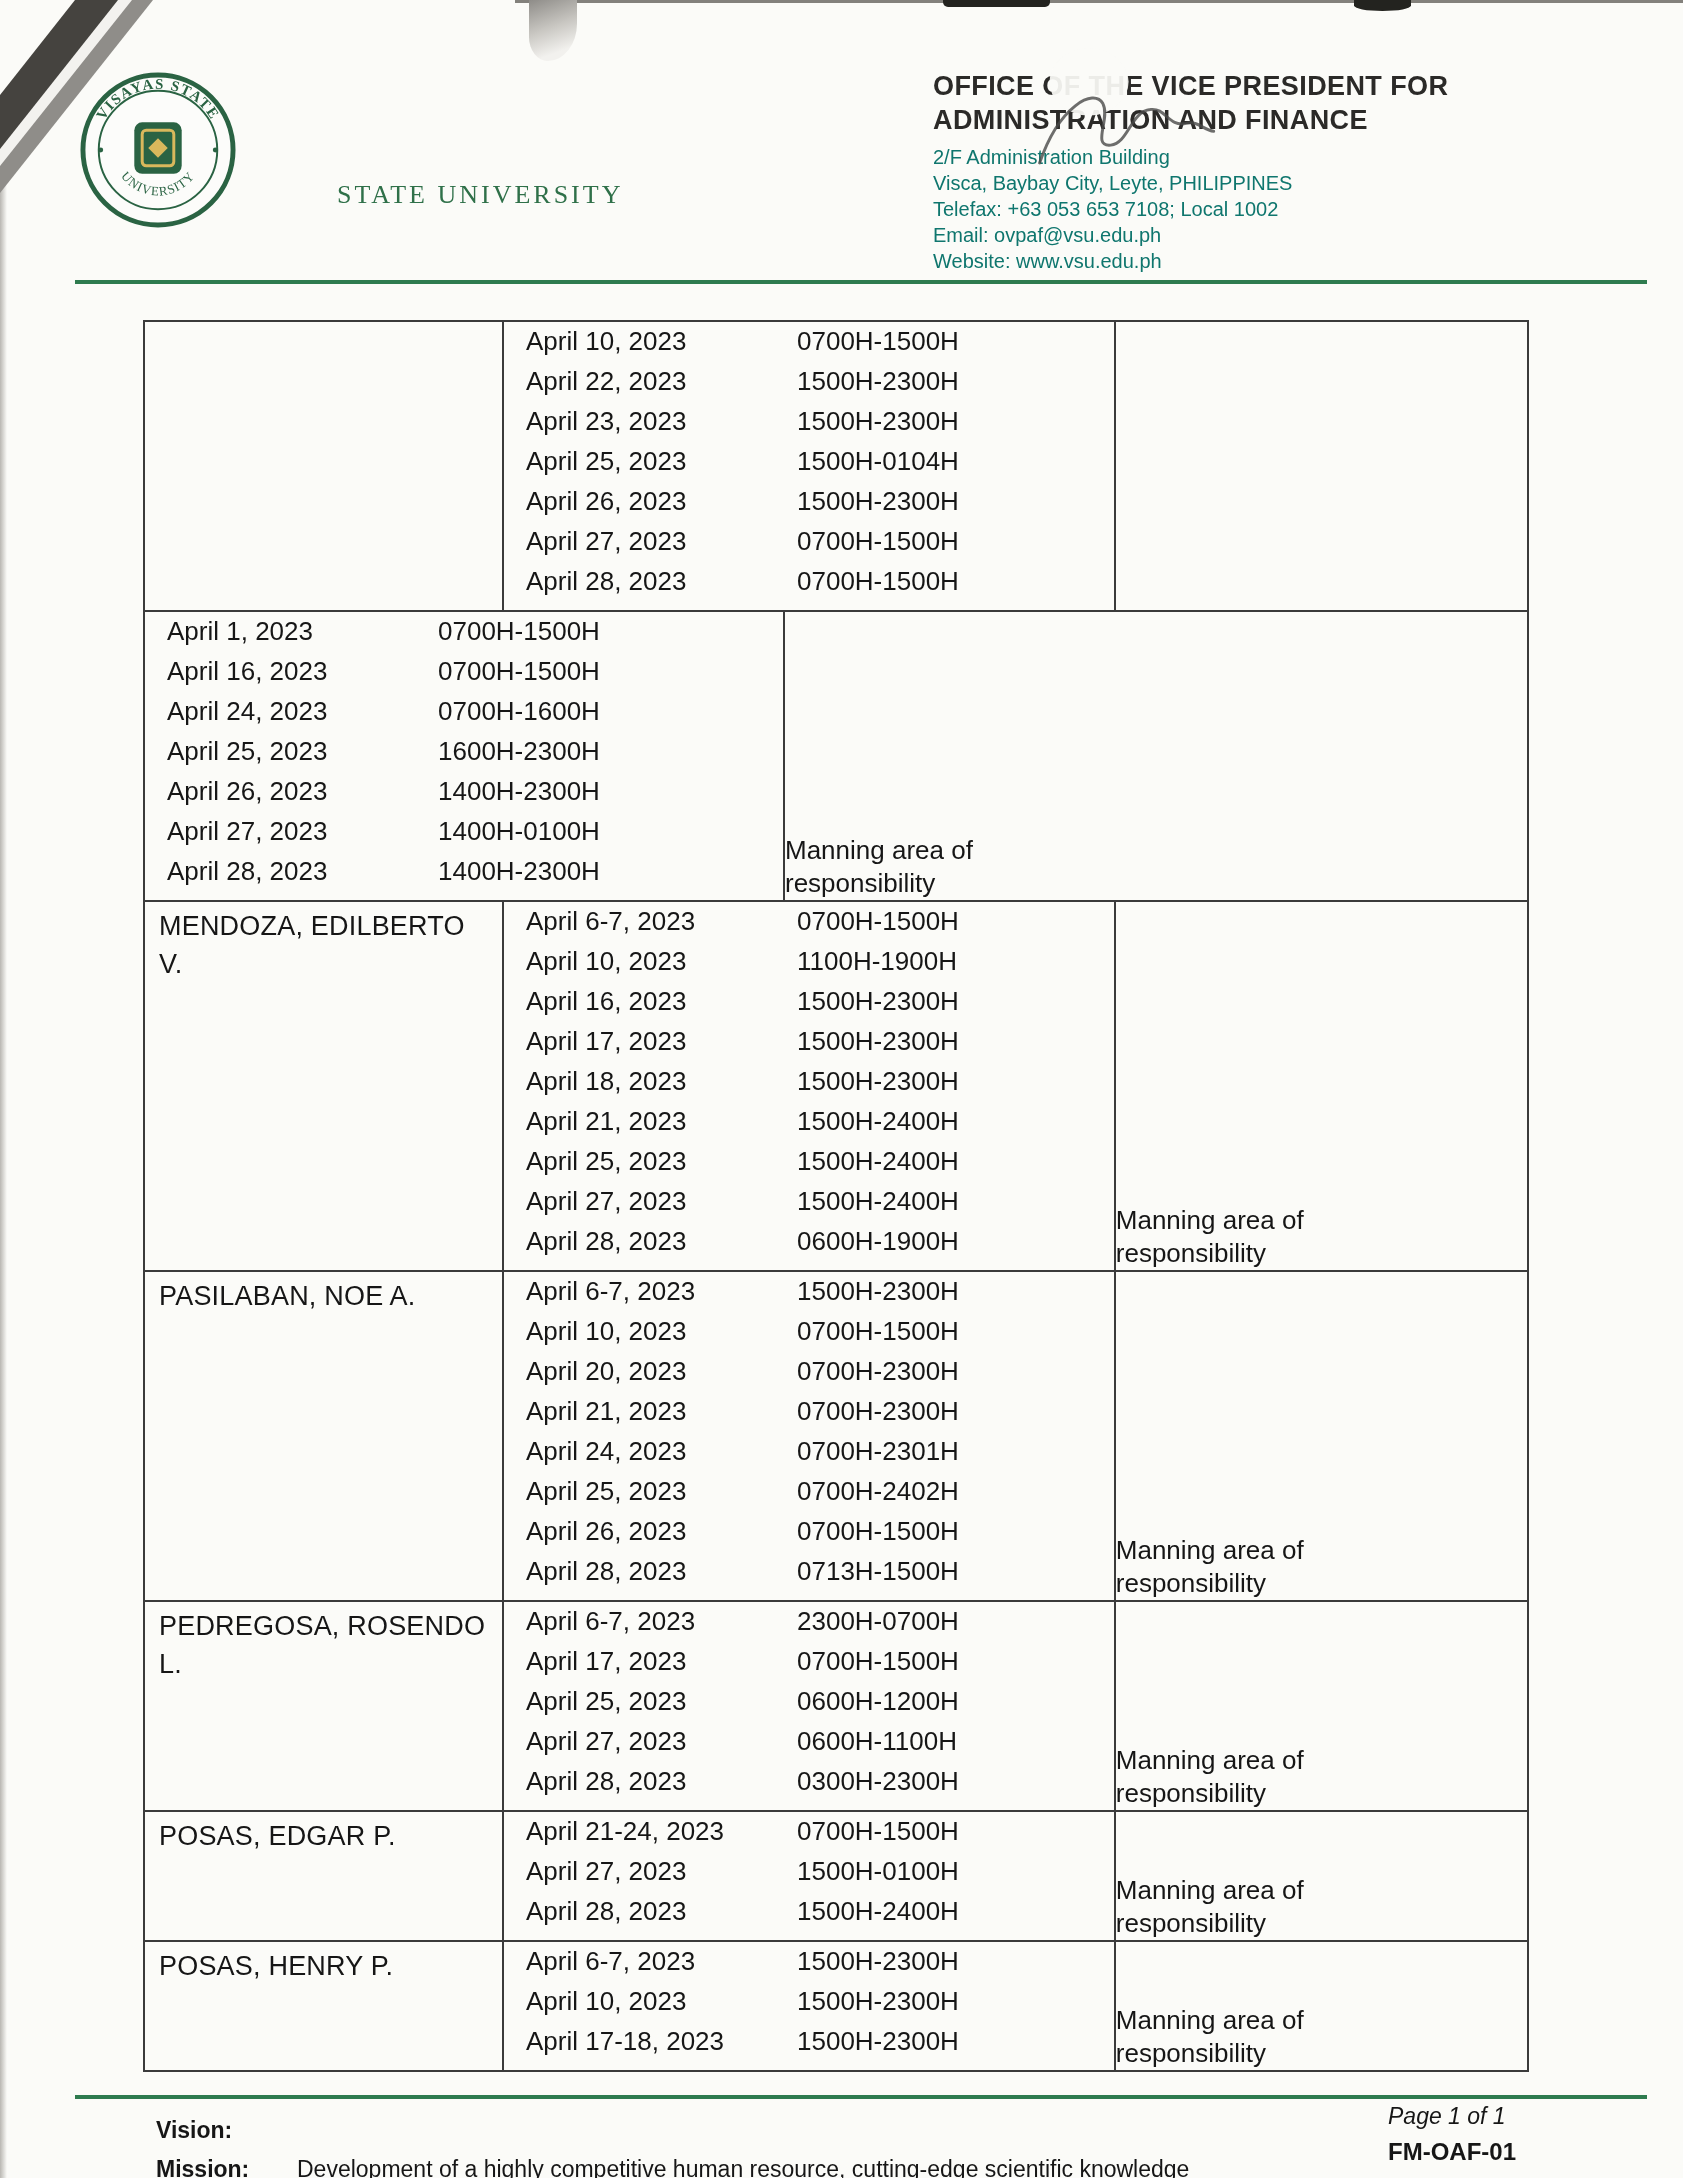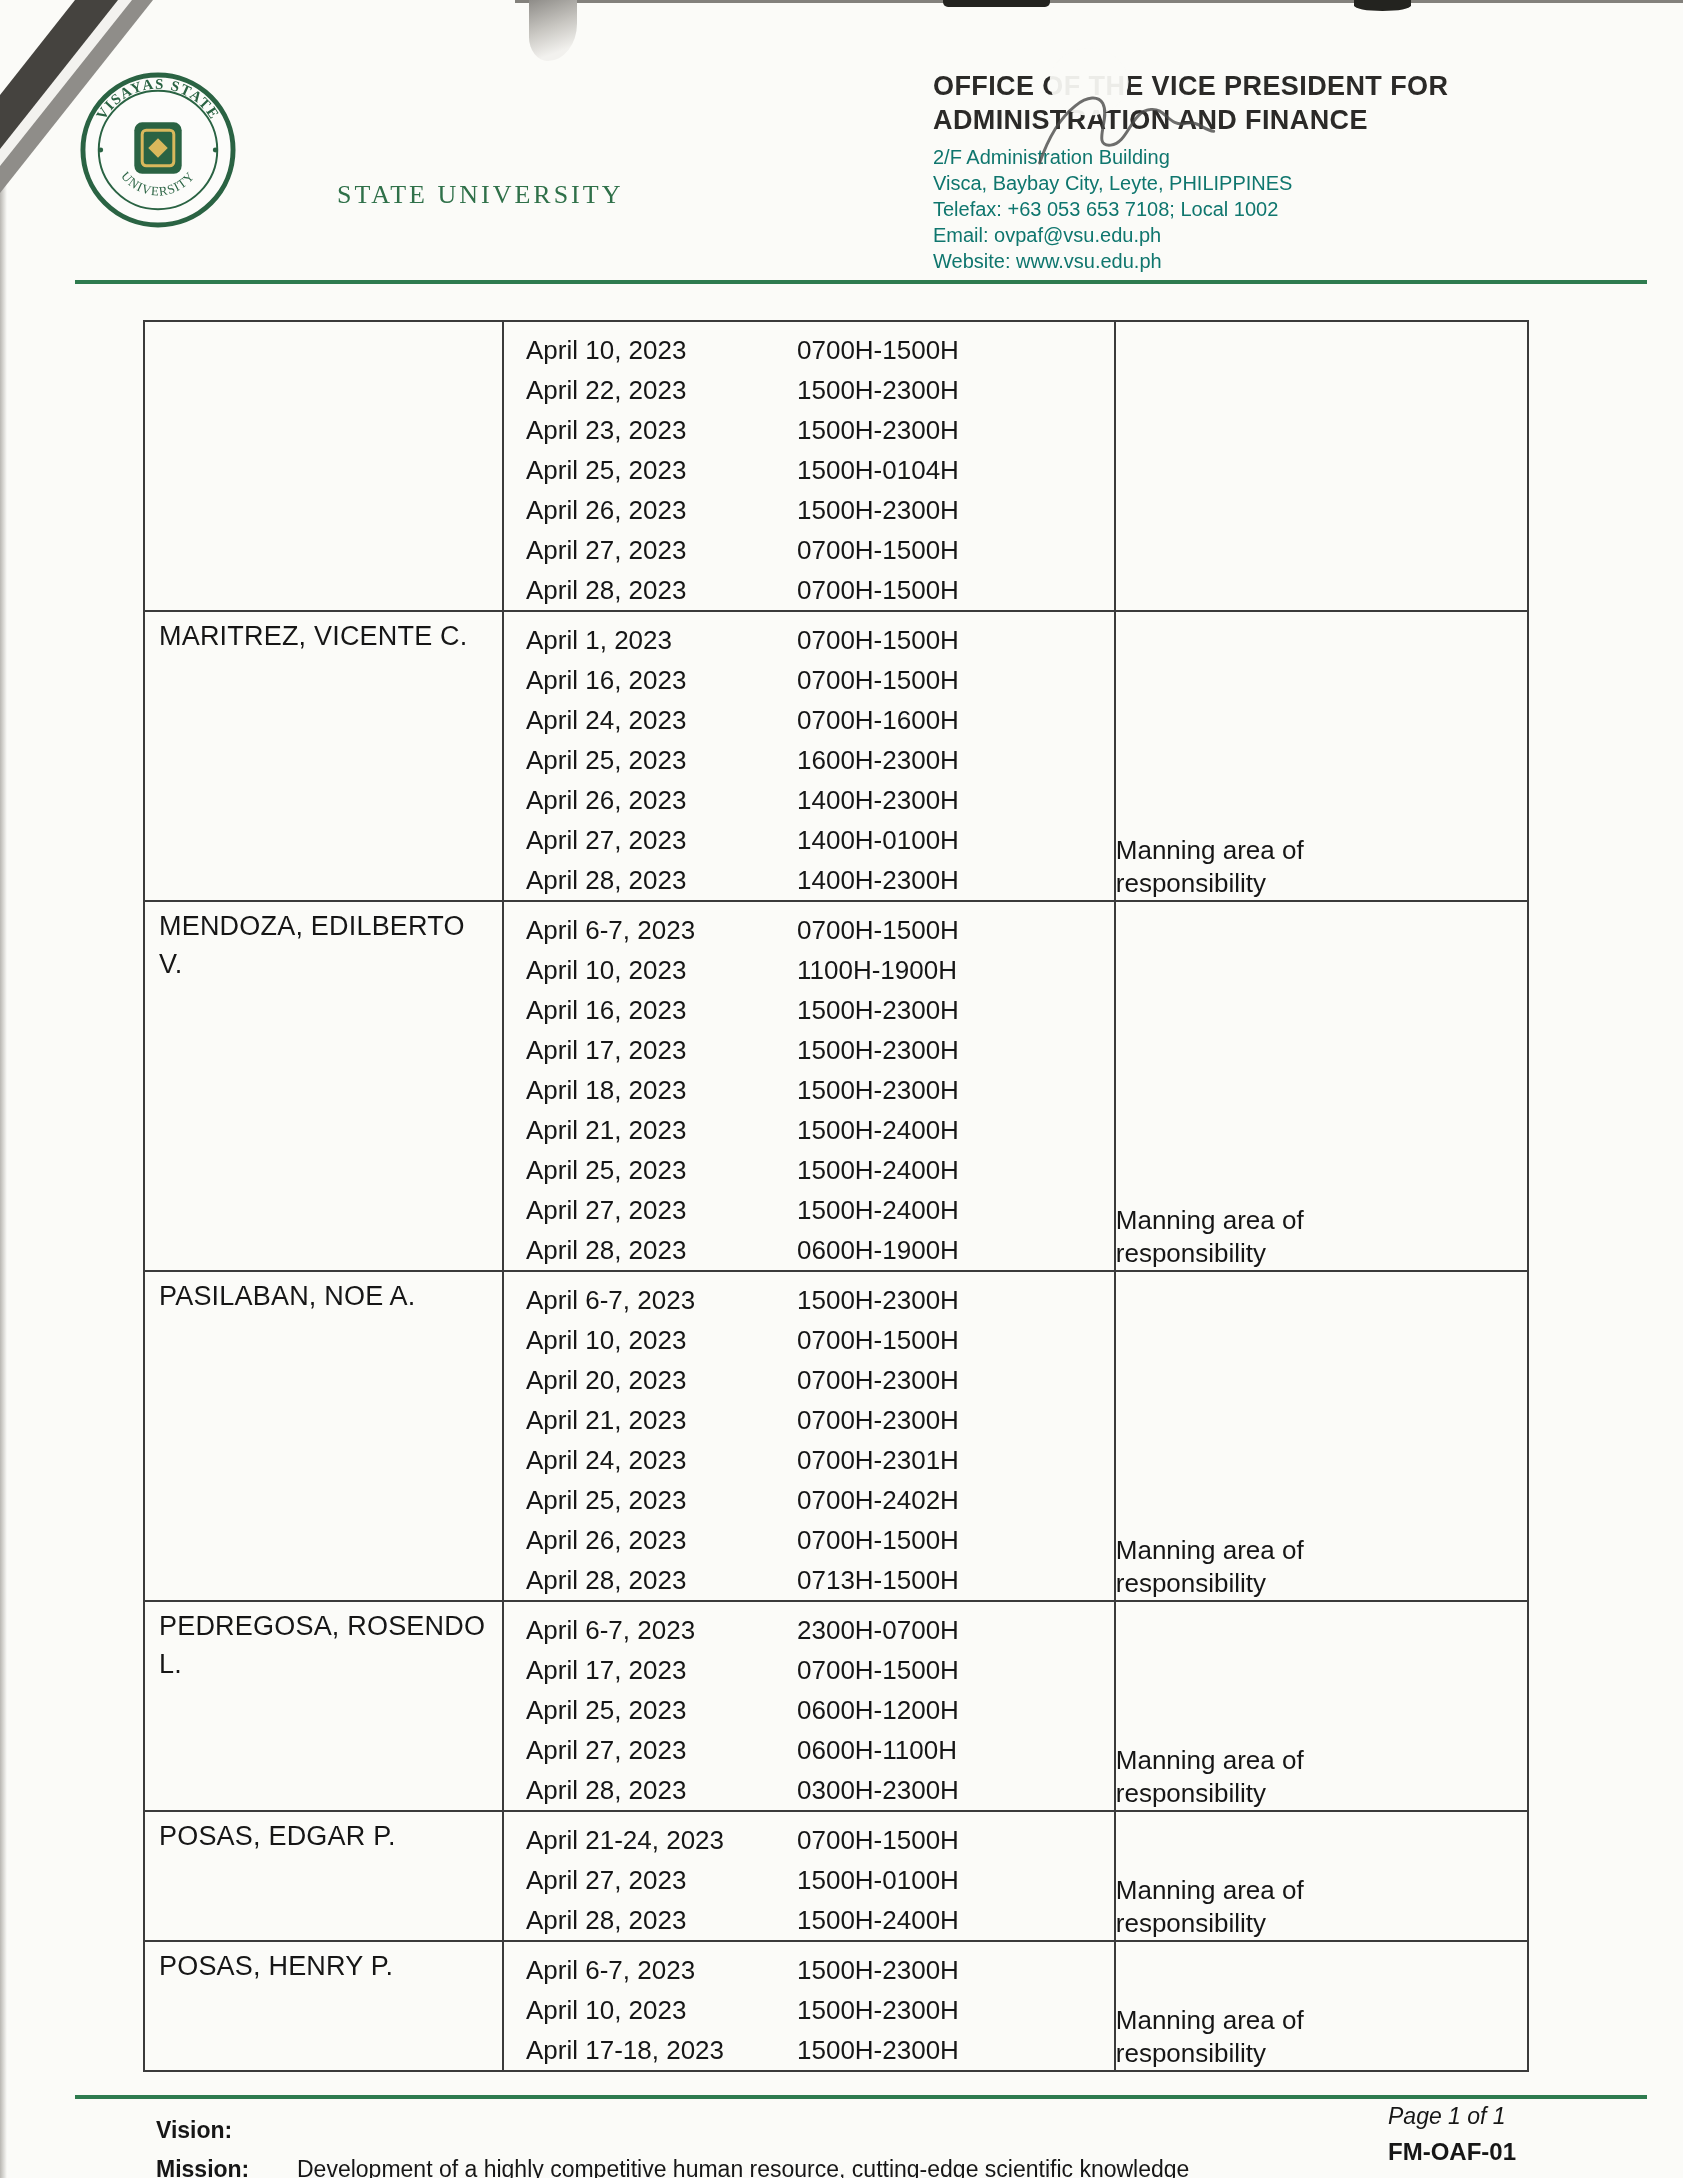--- a/index.html
+++ b/index.html
@@ -40,21 +40,21 @@
   .rule-bottom { top:2095px; }
 
   
   .doc-table { position:absolute; left:143px; top:320px; width:1386px;
     border:2px solid #3b3b3b; }
   .trow { display:flex; border-bottom:2px solid #3b3b3b; }
   .trow:last-child { border-bottom:0; }
   .name-cell { width:375px; border-right:2px solid #3b3b3b; padding:5px 10px 0 14px; }
   .name-text { font-size:27px; line-height:38px; white-space:pre-line; letter-spacing:0.2px; }
   .sched-cell { width:640px; border-right:2px solid #3b3b3b; padding:4px 0 4px 22px; }
-  .sched-line { display:flex; height:40px; align-items:flex-end; }
+  .sched-line { display:flex; height:40px; align-items:flex-start; }
   .sdate { width:226px; font-size:26px; }
   .stime { font-size:26px;margin-left:45px; }
   .remarks-cell { width:431px; display:flex; align-items:flex-end; }
   .remarks-text { font-size:26px; line-height:33px; width:236px; }
 
   
   .f-label { position:absolute; left:156px; font-size:23px; font-weight:bold; }
   .f-text  { position:absolute; left:297px; font-size:23px; }
   .vision-label { top:2117px; } .vision-text { top:2117px; }
   .mission-label { top:2156px; } .mission-text { top:2156px; }
@@ -152,23 +152,20 @@
           <div class="sched-line">
             <div class="sdate">April 28, 2023</div>
             <div class="stime">0700H-1500H</div>
           </div>
         </div>
         <div class="remarks-cell">
           <div class="remarks-text"></div>
         </div>
       </div>
       <div class="trow">
-        <div class="name-cell">
-          <div class="name-text">MARITREZ, VICENTE C.</div>
-        </div>
         <div class="sched-cell">
           <div class="sched-line">
             <div class="sdate">April 1, 2023</div>
             <div class="stime">0700H-1500H</div>
           </div>
           <div class="sched-line">
             <div class="sdate">April 16, 2023</div>
             <div class="stime">0700H-1500H</div>
           </div>
           <div class="sched-line">

